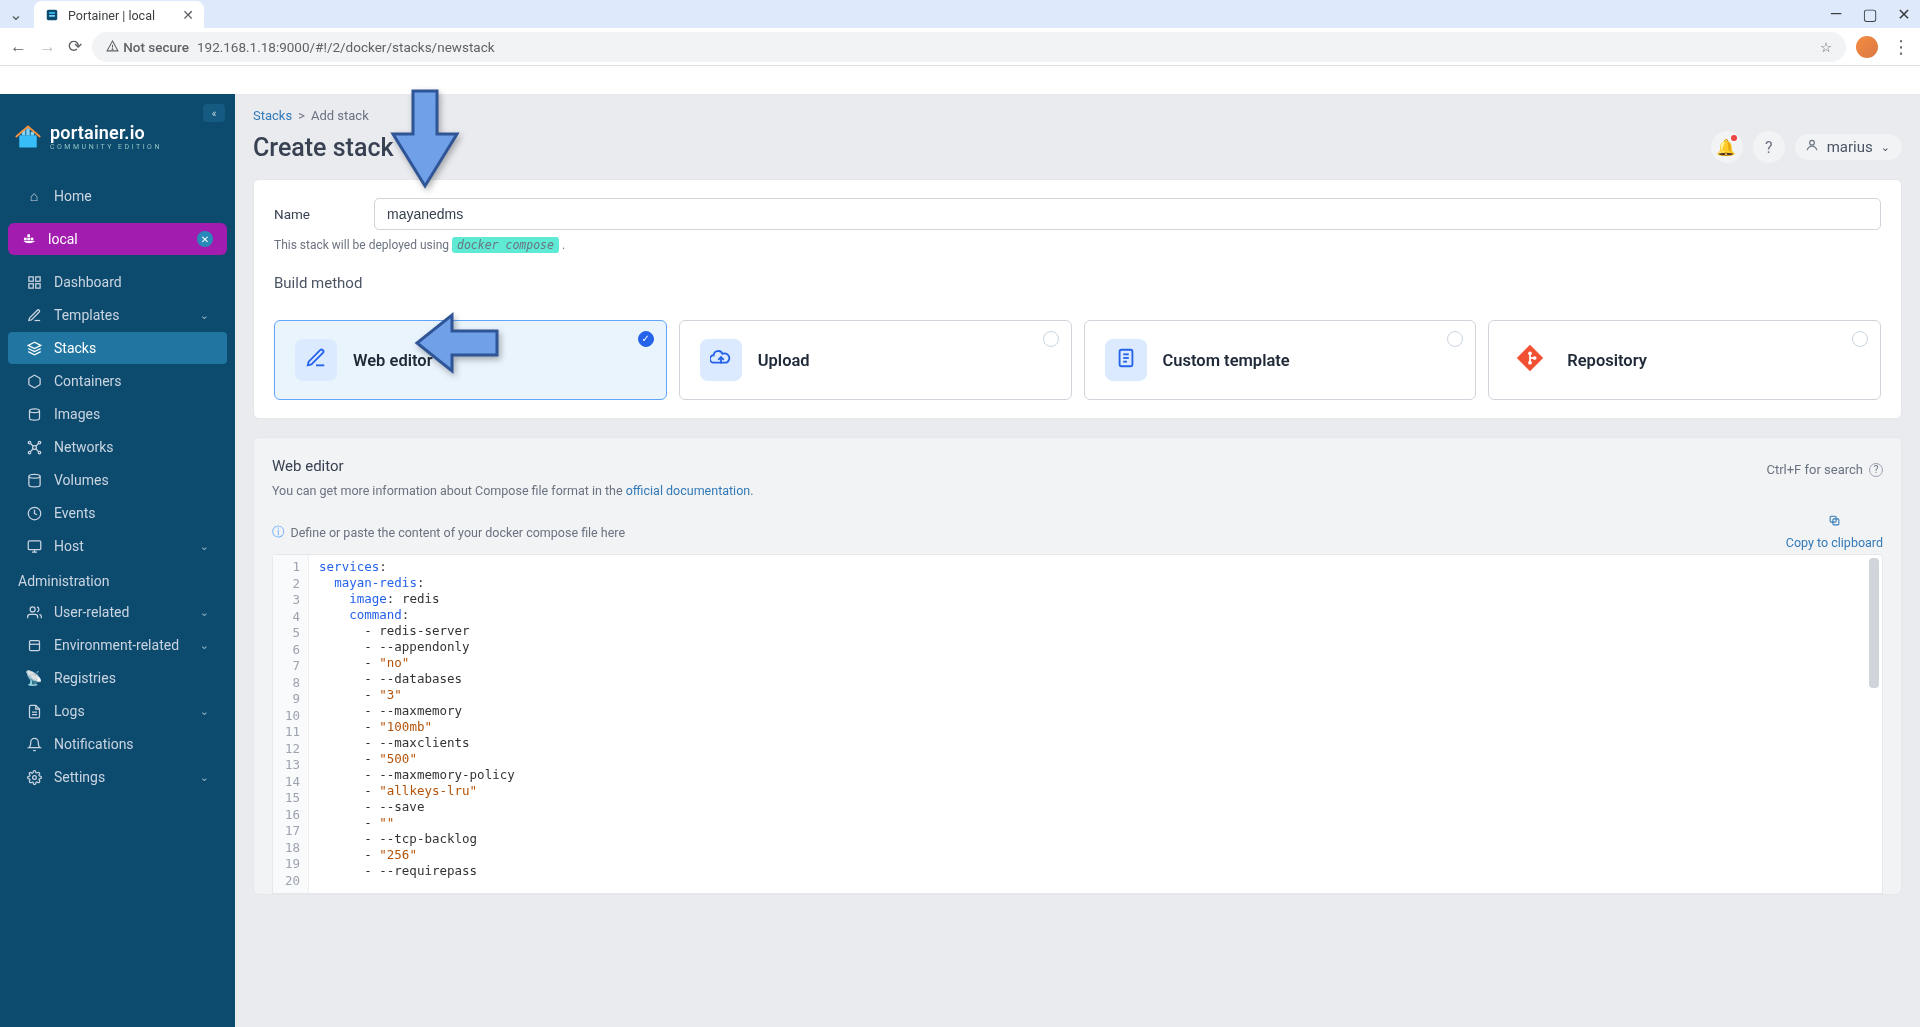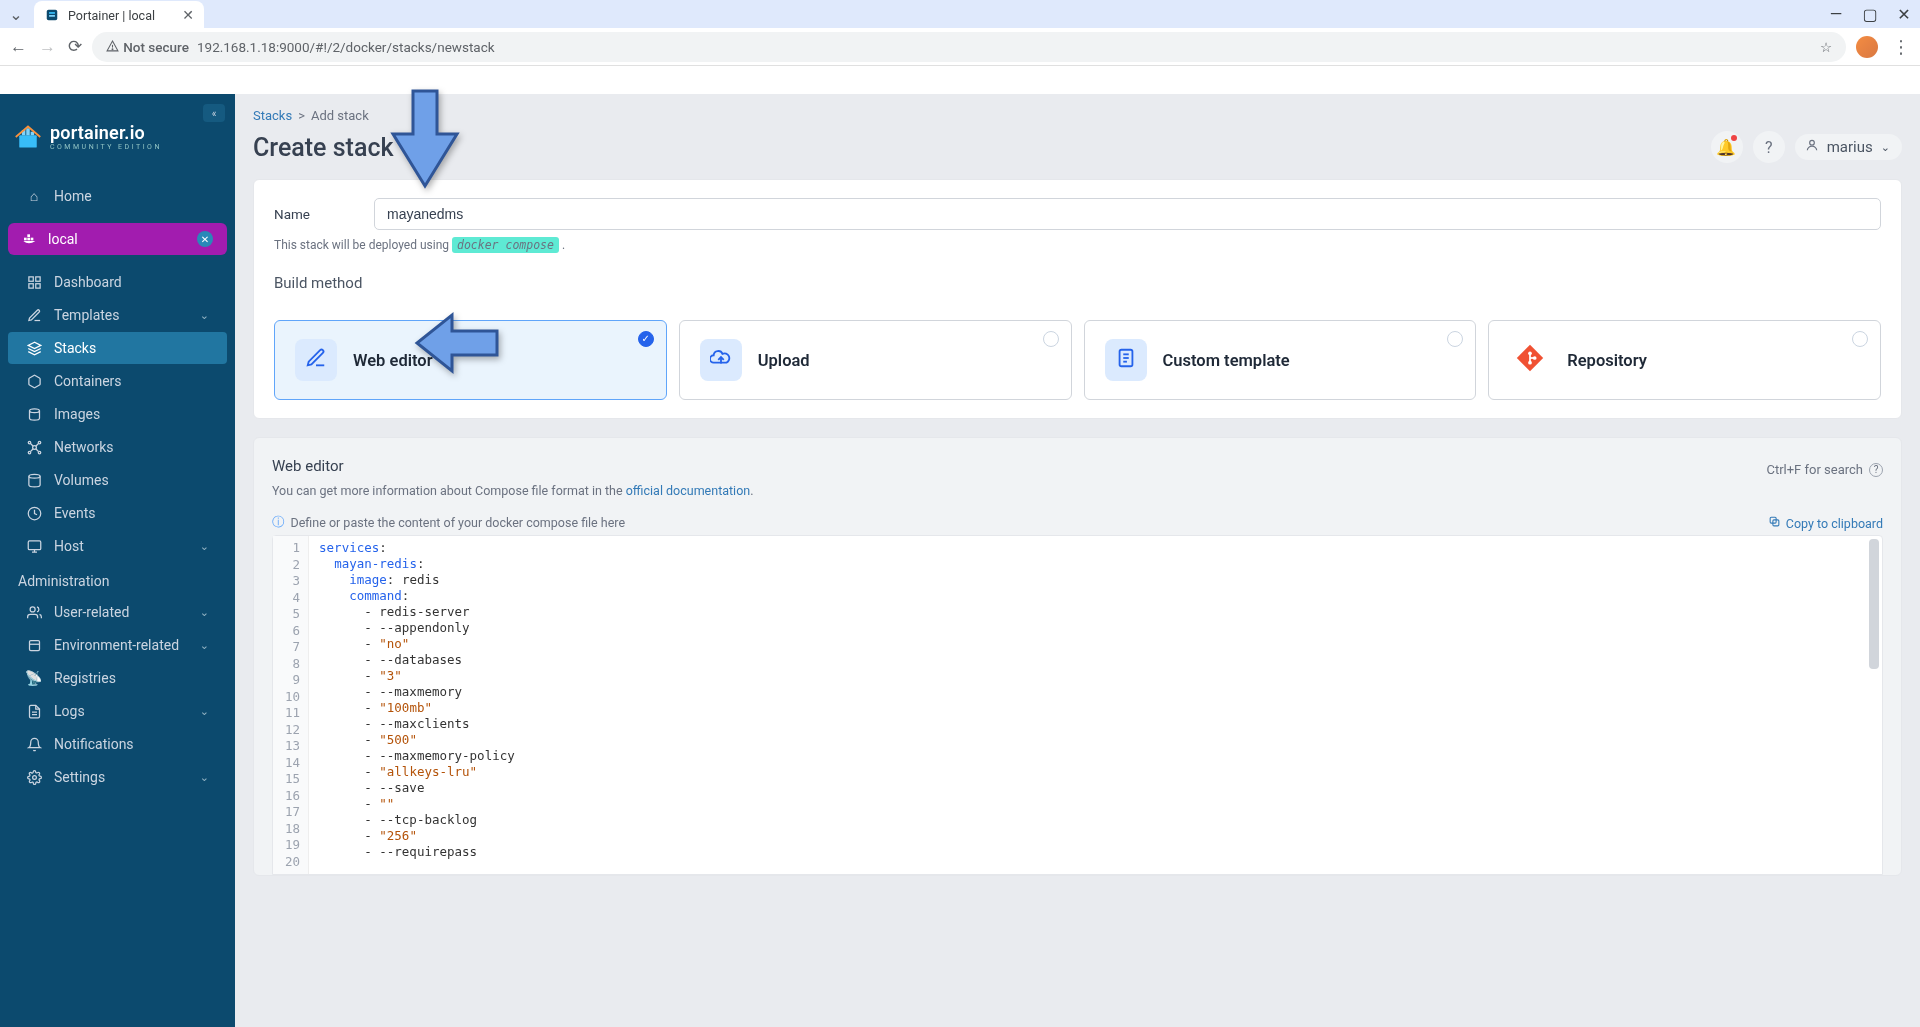--- a/index.html
+++ b/index.html
@@ -77,21 +77,21 @@
 .method-label { font-size:16.5px; font-weight:600; color:#1f2937; }
 
 .editor-card { background:#f1f3f5; margin: 0 18px 18px; border-radius:6px; border:1px solid #e5e7eb; padding: 16px 18px 0; }
 .editor-header { display:flex; align-items:center; justify-content:space-between; margin-bottom:6px; }
 .editor-title { font-size:15px; color:#374151; }
 .editor-search { font-size:13px; color:#6b7280; display:flex; gap:6px; align-items:center;margin-top:8px; }
 .editor-info { font-size:12.5px; color:#6b7280; margin-bottom: 16px; }
 .editor-info a { color:#337ab7; cursor:pointer; }
 .editor-toolbar { display:flex; justify-content:space-between; font-size:12.5px; color:#6b7280; margin-bottom:4px; }
 .editor-toolbar .left { display:flex; gap:6px; align-items:center; color:#6b7280; }
-.editor-toolbar .right { color:#337ab7; cursor:pointer; display:flex; gap:5px; align-items:flex-end; }
+.editor-toolbar .right { color:#337ab7; cursor:pointer; display:flex; gap:5px; align-items:center;flex-direction:column; }
 
 .code-editor { display:flex; background:#fff; border:1px solid #e5e7eb; border-radius:4px 4px 0 0; font-family: Consolas, Monaco, monospace; font-size:12.5px; position:relative; }
 .gutter { background:#f9fafb; color:#9ca3af; text-align:right; padding: 4px 8px 4px 12px; user-select:none; border-right:1px solid #eee; }
 .gutter div { height:16.5px; line-height:16.5px; }
 .code { padding:4px 10px; white-space:pre; line-height:16px; }
 .tk-key { color:#2563eb; }
 .tk-colon { color:#333; }
 .tk-str { color:#b45309; }
 .tk-plain { color:#333; }
 .editor-scrollbar { position:absolute; right:3px; top:3px; width:10px; height:130px; background:#d1d5db; border-radius:4px; }

